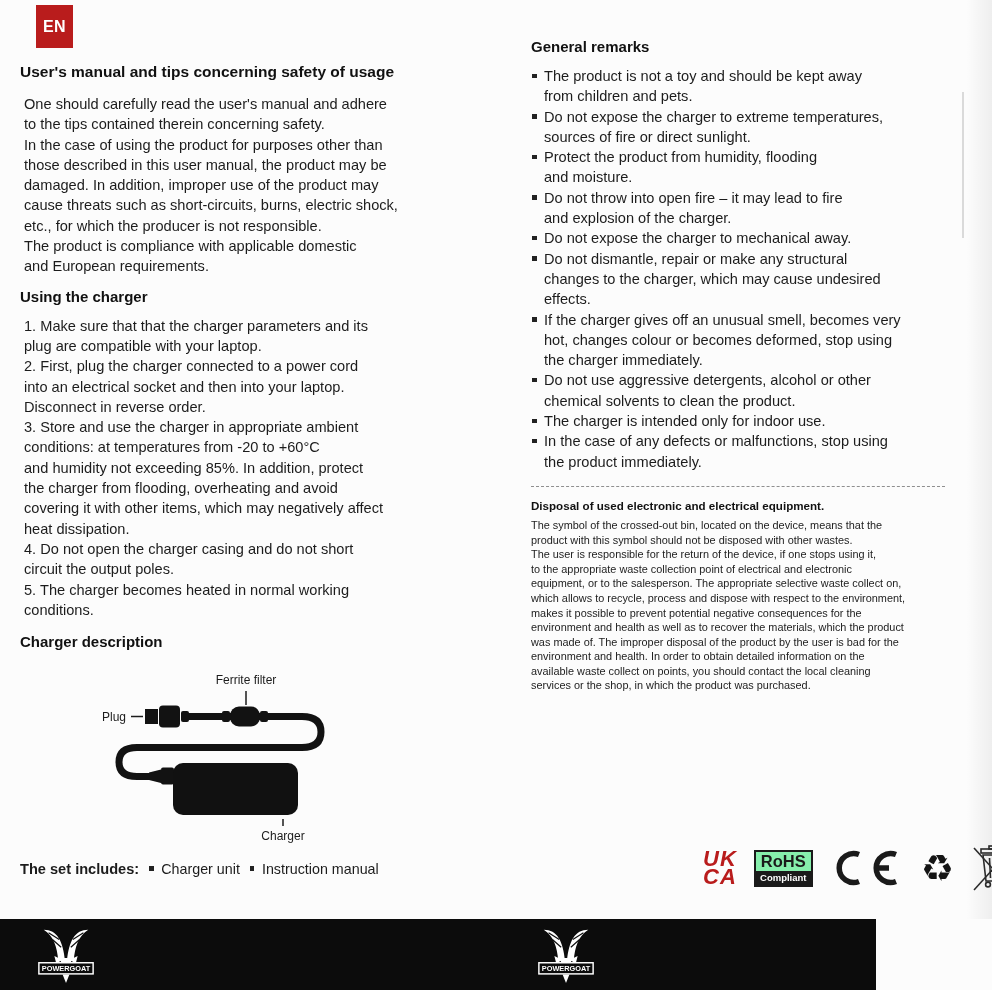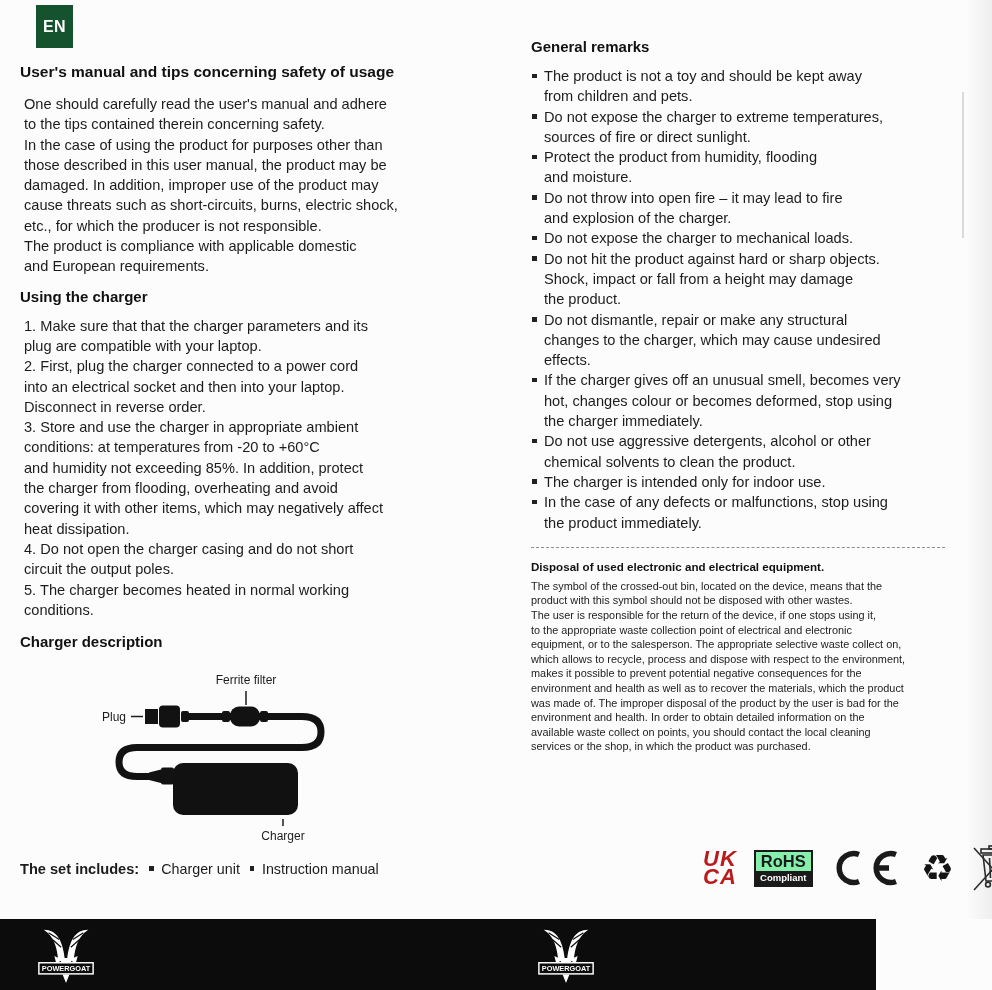--- a/index.html
+++ b/index.html
@@ -7,21 +7,21 @@
     position:relative; width:992px; height:990px; margin:0 auto;
     background:#fcfcfc; overflow:hidden;
     font-family:"Liberation Sans", sans-serif; color:#1c1c1c;
   }
   .edge-shade { position:absolute; right:0; top:0; width:26px; height:919px;
     background:linear-gradient(to right, rgba(0,0,0,0), rgba(0,0,0,0.055)); }
   .scan-line { position:absolute; left:962px; top:92px; width:2px; height:146px; background:#dadada; }
 
   .en-badge {
     position:absolute; left:36px; top:5px; width:37px; height:43px;
-    background:#14532d; color:#ffffff; font-weight:bold; font-size:16px;
+    background:#b91c1c; color:#ffffff; font-weight:bold; font-size:16px;
     display:flex; align-items:center; justify-content:center; letter-spacing:.5px;
   }
 
   .left-col  { position:absolute; left:20px;  top:63px; width:470px; }
   .right-col { position:absolute; left:531px; top:38px; width:436px; }
 
   .doc-title { font-size:15.5px; line-height:18px; font-weight:bold; color:#111;
     margin:0 0 13px 0; }
   .sec-head  { font-size:15px; line-height:18px; font-weight:bold; color:#111; margin:0; }
   .para { font-size:14.6px; line-height:20.3px; white-space:pre-line; margin:4px; }
@@ -150,24 +150,21 @@
     <h2 class="sec-head">General remarks</h2>
     <ul class="remarks">
       <li>The product is not a toy and should be kept away
 from children and pets.</li>
       <li>Do not expose the charger to extreme temperatures,
 sources of fire or direct sunlight.</li>
       <li>Protect the product from humidity, flooding
 and moisture.</li>
       <li>Do not throw into open fire – it may lead to fire
 and explosion of the charger.</li>
-      <li>Do not expose the charger to mechanical loads.</li>
-      <li>Do not hit the product against hard or sharp objects.
-Shock, impact or fall from a height may damage
-the product.</li>
+      <li>Do not expose the charger to mechanical away.</li>
       <li>Do not dismantle, repair or make any structural
 changes to the charger, which may cause undesired
 effects.</li>
       <li>If the charger gives off an unusual smell, becomes very
 hot, changes colour or becomes deformed, stop using
 the charger immediately.</li>
       <li>Do not use aggressive detergents, alcohol or other
 chemical solvents to clean the product.</li>
       <li>The charger is intended only for indoor use.</li>
       <li>In the case of any defects or malfunctions, stop using

